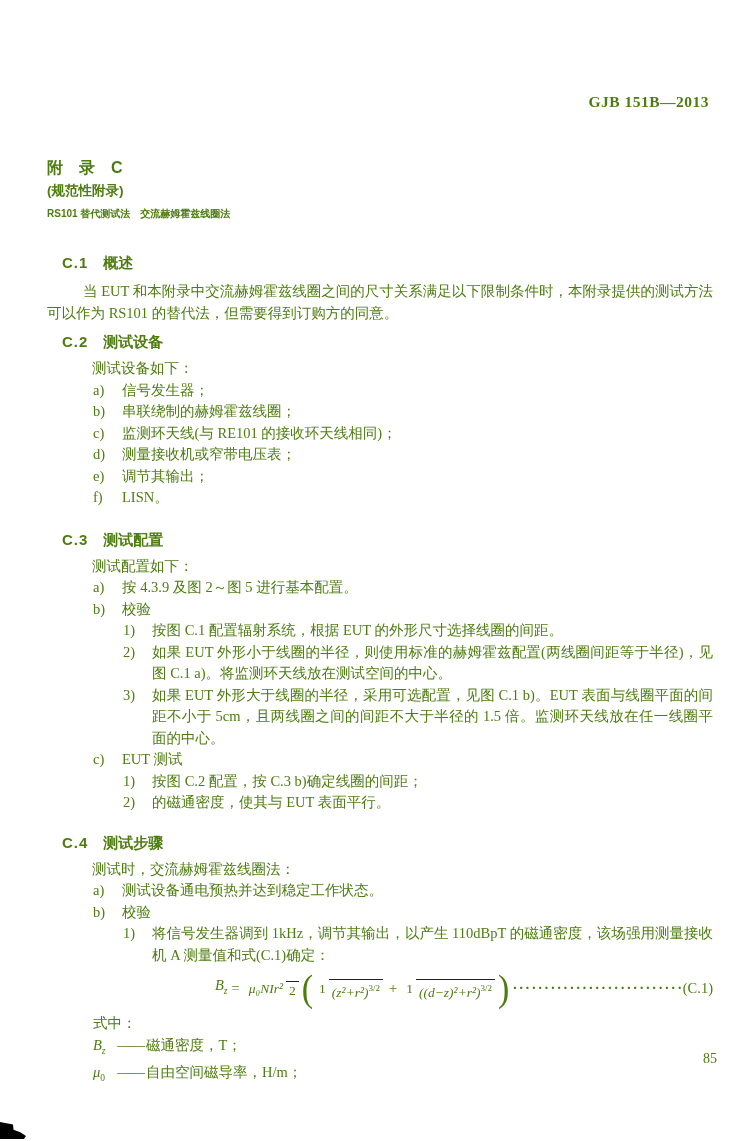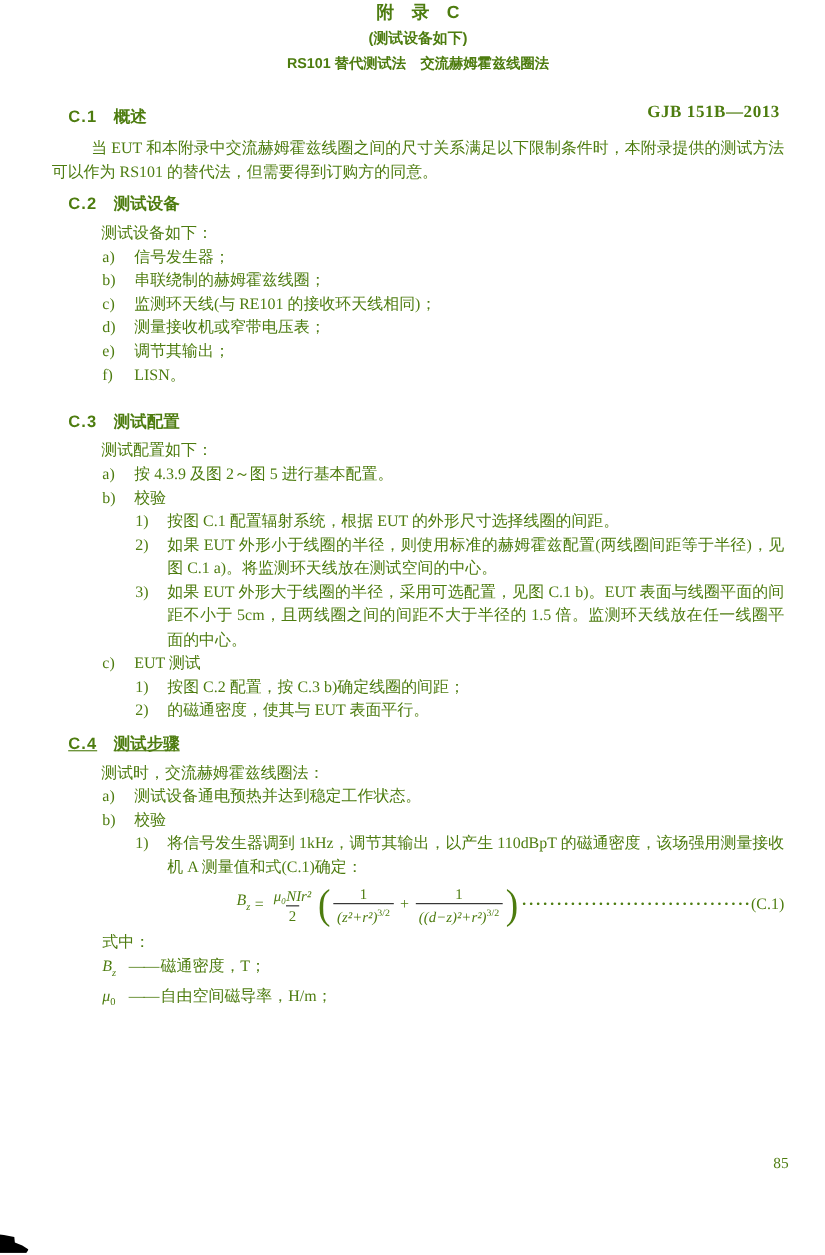--- a/index.html
+++ b/index.html
@@ -13,44 +13,44 @@
     color:#4d7c0f;
     font-family:"Liberation Serif","DejaVu Serif",serif;
     font-size:14.5px; line-height:21.5px;
     overflow:hidden;
   }
   .doc-number {
     position:absolute; top:91px; right:41px;
     font-weight:bold; font-size:15.5px; letter-spacing:0.5px;
     font-family:"Liberation Serif","DejaVu Serif",serif;
   }
-  .title-block { text-align:center; }
+  .title-block { padding-top:156px; }
   .app-title   { font-size:16px; line-height:23px; font-weight:bold; font-family:"Liberation Sans","DejaVu Sans",sans-serif; }
   .app-subtitle{ font-size:13.5px; line-height:23px; font-weight:bold; font-family:"Liberation Sans","DejaVu Sans",sans-serif; }
-  .app-subject { font-size:13px; line-height:23px; font-weight:bold; font-family:"Liberation Sans","DejaVu Sans",sans-serif; }
+  .app-subject { font-size:10px; line-height:23px; font-weight:bold; font-family:"Liberation Sans","DejaVu Sans",sans-serif; }
   .heading { font-weight:bold; font-size:15px; line-height:23px;
              font-family:"Liberation Sans","DejaVu Sans",sans-serif;
              margin-left:15px; }
   .h-num { letter-spacing:1px; margin-right:15px; }
   .mt-c1 { margin-top:26px; }
   .mt-sec { margin-top:6px; }
   .para { margin:7px 0 0 0; text-indent:36px; text-align:justify; }
   .intro { margin:5px 0 0 45px; }
   .li1 { display:flex; margin-left:46px; }
   .li2 { display:flex; margin-left:76px; }
   .marker { flex:none; width:29px; }
   .li-text { flex:1; text-align:justify; }
   
   .eq-row { display:flex; align-items:center; margin:3px 0 4px 168px; height:40px; }
   .it { font-style:italic; }
   .eq-var { white-space:nowrap; }
   .eq-op { margin:0 4px; }
   sub { font-size:9.5px; }
   .den sup, .eq-exp { font-size:9px; }
-  .frac { display:inline-flex; flex-direction:column; align-items:center; margin:0 2px; line-height:15px; font-size:13.5px; }
+  .frac { display:inline-flex; align-items:center; margin:0 2px; line-height:15px; font-size:13.5px; }
   .frac .num { padding:0 3px 1px; }
   .frac .den { border-top:1.2px solid #222; padding:1px 3px 0; white-space:nowrap; }
   .paren { font-size:34px; font-weight:400; line-height:34px; margin:0 1px; transform:scaleY(1.12); }
   .eq-dots { flex:1; overflow:hidden; white-space:nowrap; letter-spacing:1.5px; font-weight:bold; margin:0 2px; }
   .eq-num { white-space:nowrap; }
   .where-label { margin-left:46px; }
   .where-item { display:flex; margin-left:46px; }
   .w-sym { min-width:24px; white-space:nowrap; }
   .w-dash { letter-spacing:-1px; margin-right:2px; white-space:nowrap; }
   .page-number { position:absolute; top:1048px; right:33px; font-size:14px; }
@@ -61,21 +61,21 @@
 </style>
 </head>
 <body>
 
 <div class="page">
 
   <div class="doc-number">GJB 151B—2013</div>
 
   <div class="title-block">
     <div class="app-title">附　录　C</div>
-    <div class="app-subtitle">(测试设备如下)</div>
+    <div class="app-subtitle">(规范性附录)</div>
     <div class="app-subject">RS101 替代测试法　交流赫姆霍兹线圈法</div>
   </div>
 
   <div class="heading mt-c1">
     <span class="h-num">C.1</span><span>概述</span>
   </div>
   <p class="para">当 EUT 和本附录中交流赫姆霍兹线圈之间的尺寸关系满足以下限制条件时，本附录提供的测试方法可以作为 RS101 的替代法，但需要得到订购方的同意。</p>
 
   <div class="heading mt-sec">
     <span class="h-num">C.2</span><span>测试设备</span>
@@ -136,21 +136,21 @@
     </div>
   <div class="li2">
       <span class="marker">1)</span>
       <span class="li-text">按图 C.2 配置，按 C.3 b)确定线圈的间距；</span>
     </div>
   <div class="li2">
       <span class="marker">2)</span>
       <span class="li-text">的磁通密度，使其与 EUT 表面平行。</span>
     </div>
 
-  <div class="heading mt-sec" style="margin-top:7px;text-decoration:underline;">
+  <div class="heading mt-sec" style="margin-top:17px;">
     <span class="h-num">C.4</span><span>测试步骤</span>
   </div>
   <div class="intro">测试时，交流赫姆霍兹线圈法：</div>
   <div class="li1">
       <span class="marker">a)</span>
       <span class="li-text">测试设备通电预热并达到稳定工作状态。</span>
     </div>
   <div class="li1">
       <span class="marker">b)</span>
       <span class="li-text">校验</span>

